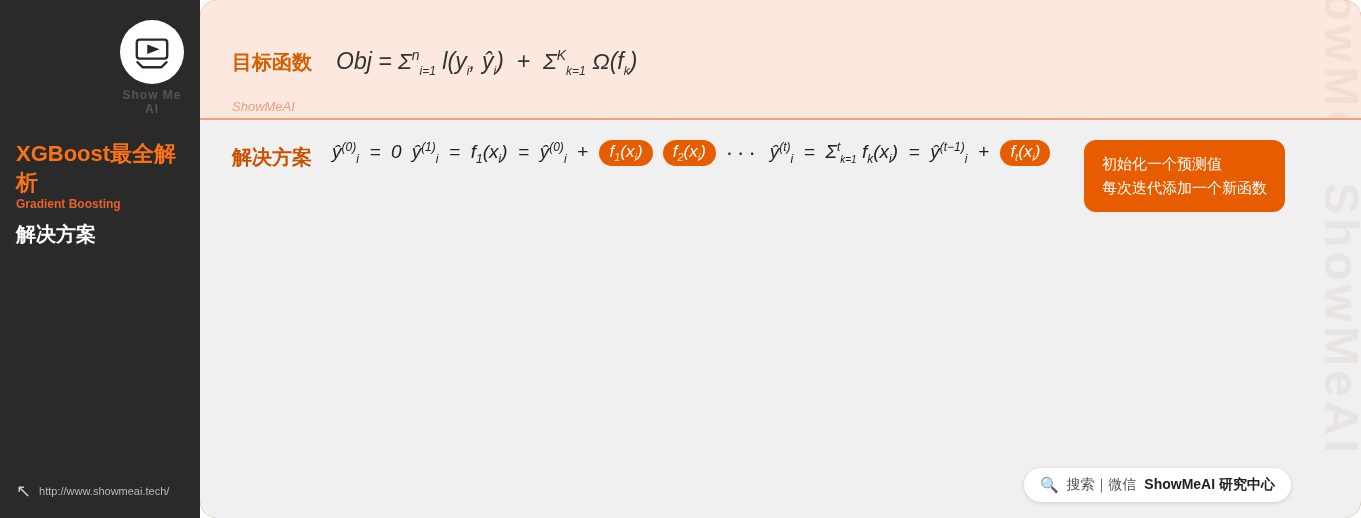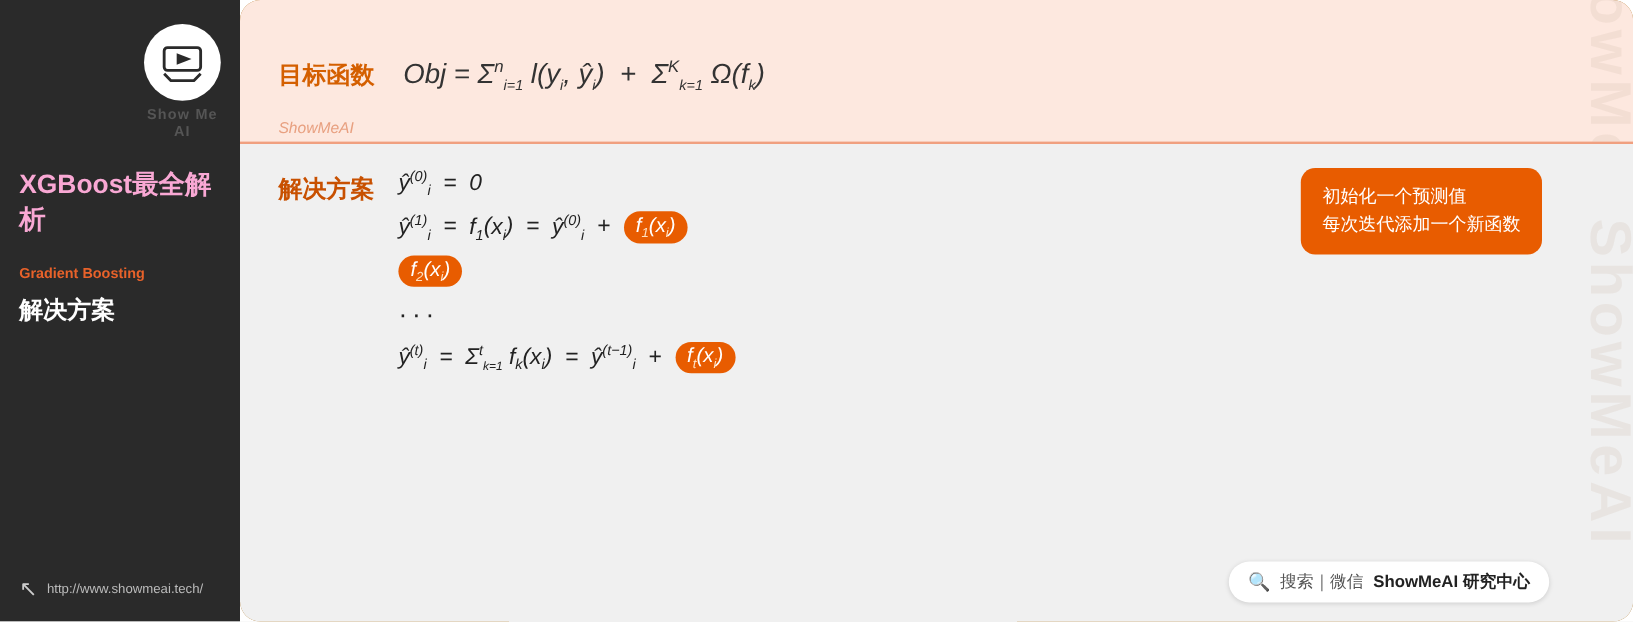--- a/index.html
+++ b/index.html
@@ -51,24 +51,24 @@
     .logo-text-block {
       text-align: center;
       font-size: 11px;
       color: #ccc;
       letter-spacing: 1px;
     }
 
     .sidebar-title {
       font-size: 22px;
       font-weight: bold;
-      color: #f9a8d4;
+      color: #f97316;
       text-align: left;
       width: 100%;
-      margin-bottom: 24px;
+      margin-bottom: 0;
       line-height: 1.3;
     }
 
     .sidebar-subtitle {
       font-size: 12px;
       font-weight: bold;
       color: #e8622a;
       text-align: left;
       width: 100%;
       margin-bottom: 8px;
@@ -187,21 +187,20 @@
     .solution-label {
       font-size: 20px;
       font-weight: bold;
       color: #c85000;
       white-space: nowrap;
       padding-top: 4px;
     }
 
     .solution-formulas {
       display: flex;
-      flex-direction: column;
       gap: 10px;
       font-size: 19px;
       color: #222;
     }
 
     .formula-line {
       display: flex;
       align-items: center;
       gap: 6px;
     }

